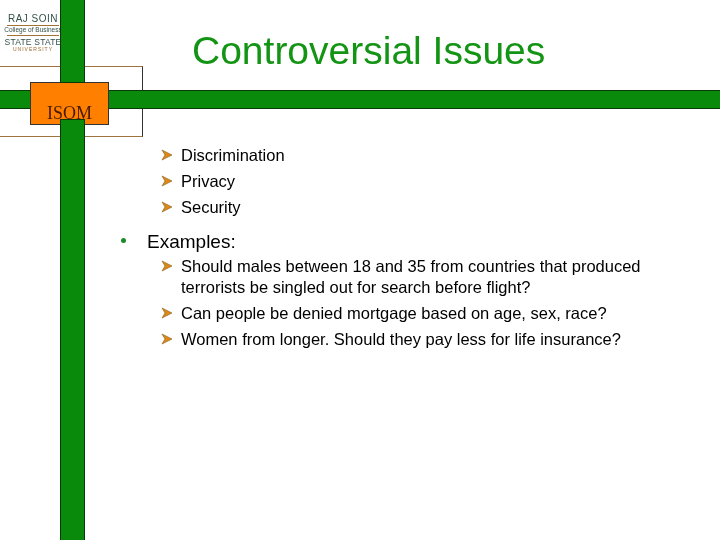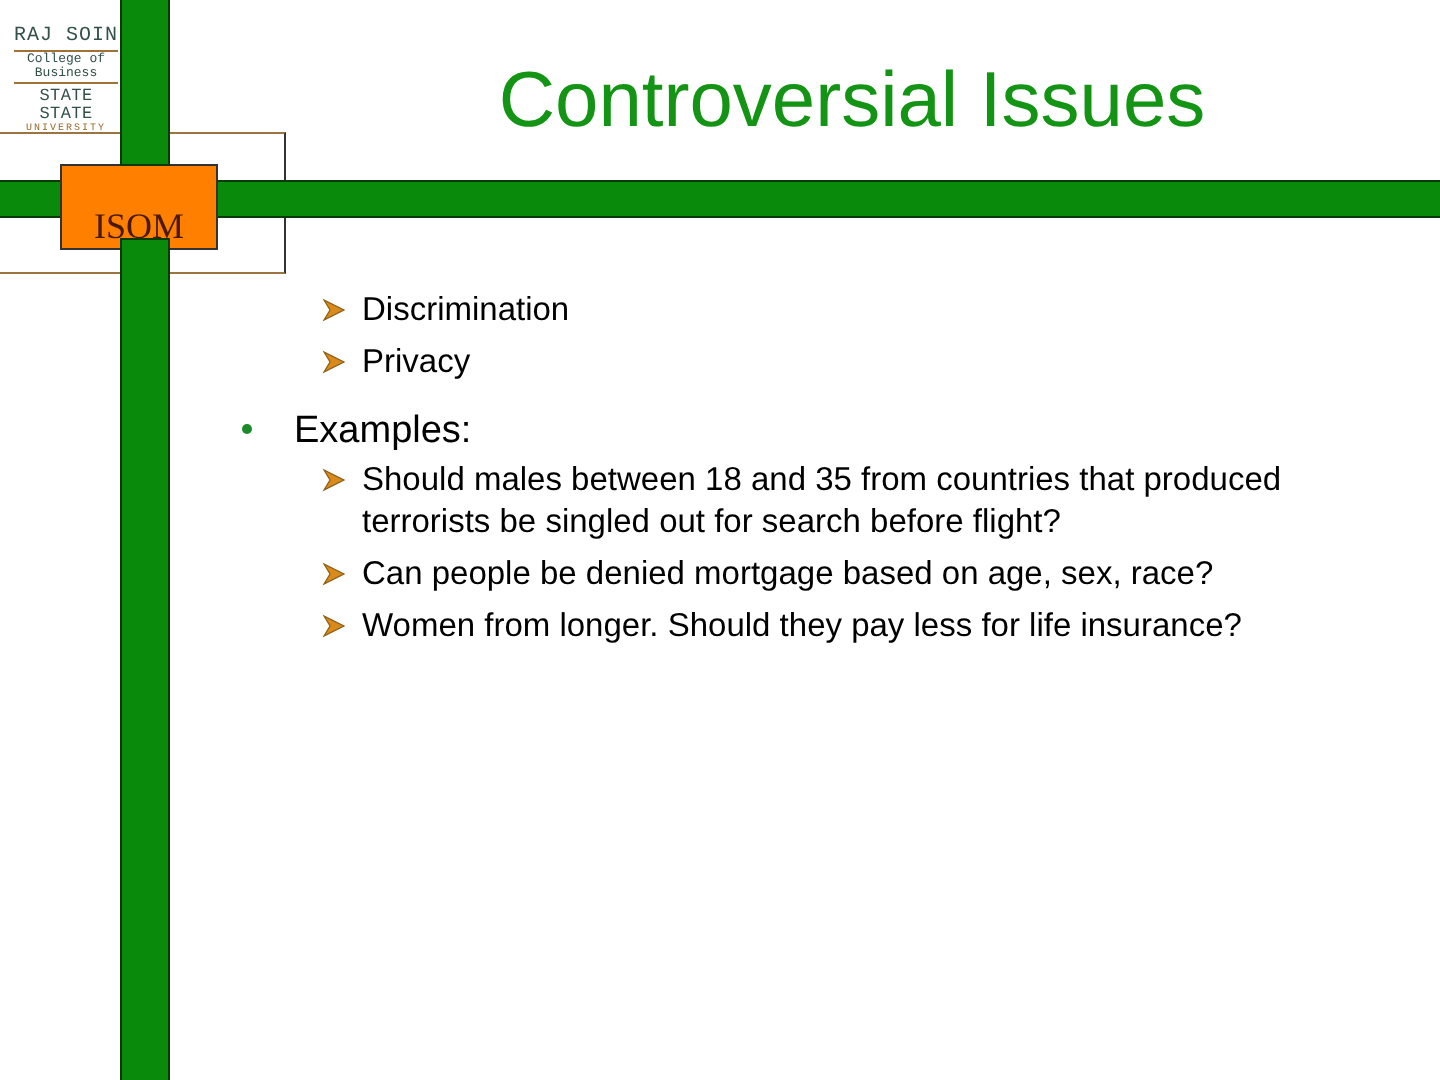--- a/index.html
+++ b/index.html
@@ -14,21 +14,21 @@
       overflow: hidden;
       font-family: "Liberation Sans", sans-serif;
     }
     .abs { position: absolute; }
 
     
     .logo {
       left: 4px; top: 12px; width: 58px; height: 42px;
       text-align: center;
       color: #33514a;
-      font-family: Liberation Mono, monospace;
+      font-family: Liberation Sans, sans-serif;
       line-height: 1;
     }
     .logo .l1 { font-size: 10px; letter-spacing: 0.5px; margin-top: 2px; }
     .logo .rule { height: 1px; background: #a0723a; margin: 1px 3px; }
     .logo .l2 { font-size: 6.5px; }
     .logo .l3 { font-size: 8.5px; margin-top: 2px; letter-spacing: 0.2px; }
     .logo .l4 { font-size: 5px; color: #9a6a2c; letter-spacing: 1px; margin-top: 1px; }
 
     
     .outline {
@@ -86,22 +86,22 @@
       background: #0a8a0a;
       border-left: 1px solid #0a3a0a;
       border-right: 1px solid #0a3a0a;
       border-top: 1px solid #0a3a0a;
       box-sizing: border-box;
       z-index: 3;
     }
 
     
     .title {
-      left: 208px; top: 29px; width: 436px;
-      text-align: center;
+      left: 192px; top: 29px; width: 436px;
+      text-align: left;
       color: #149414;
       font-size: 39px;
       line-height: 44px;
       white-space: nowrap;
     }
 
     
     .content {
       left: 114px; top: 143px; width: 600px;
       color: #000;
@@ -170,20 +170,26 @@
           <polygon points="1,1 11,6 1,11 4,6" fill="#d98a1a" stroke="#8a5a10" stroke-width="0.6"></polygon>
         </svg>
       <span>Discrimination</span>
     </li>
     <li class="subitem">
       <svg class="arrow" viewBox="0 0 12 12">
           <polygon points="1,1 11,6 1,11 4,6" fill="#d98a1a" stroke="#8a5a10" stroke-width="0.6"></polygon>
         </svg>
       <span>Privacy</span>
     </li>
+    <li class="subitem">
+      <svg class="arrow" viewBox="0 0 12 12">
+          <polygon points="1,1 11,6 1,11 4,6" fill="#d98a1a" stroke="#8a5a10" stroke-width="0.6"></polygon>
+        </svg>
+      <span>Security</span>
+    </li>
   </ul>
 
   <div class="gap"></div>
 
   <div class="bullet">
     <span class="dot"></span>
     <span>Examples:</span>
   </div>
   <ul class="sublist">
     <li class="subitem">

